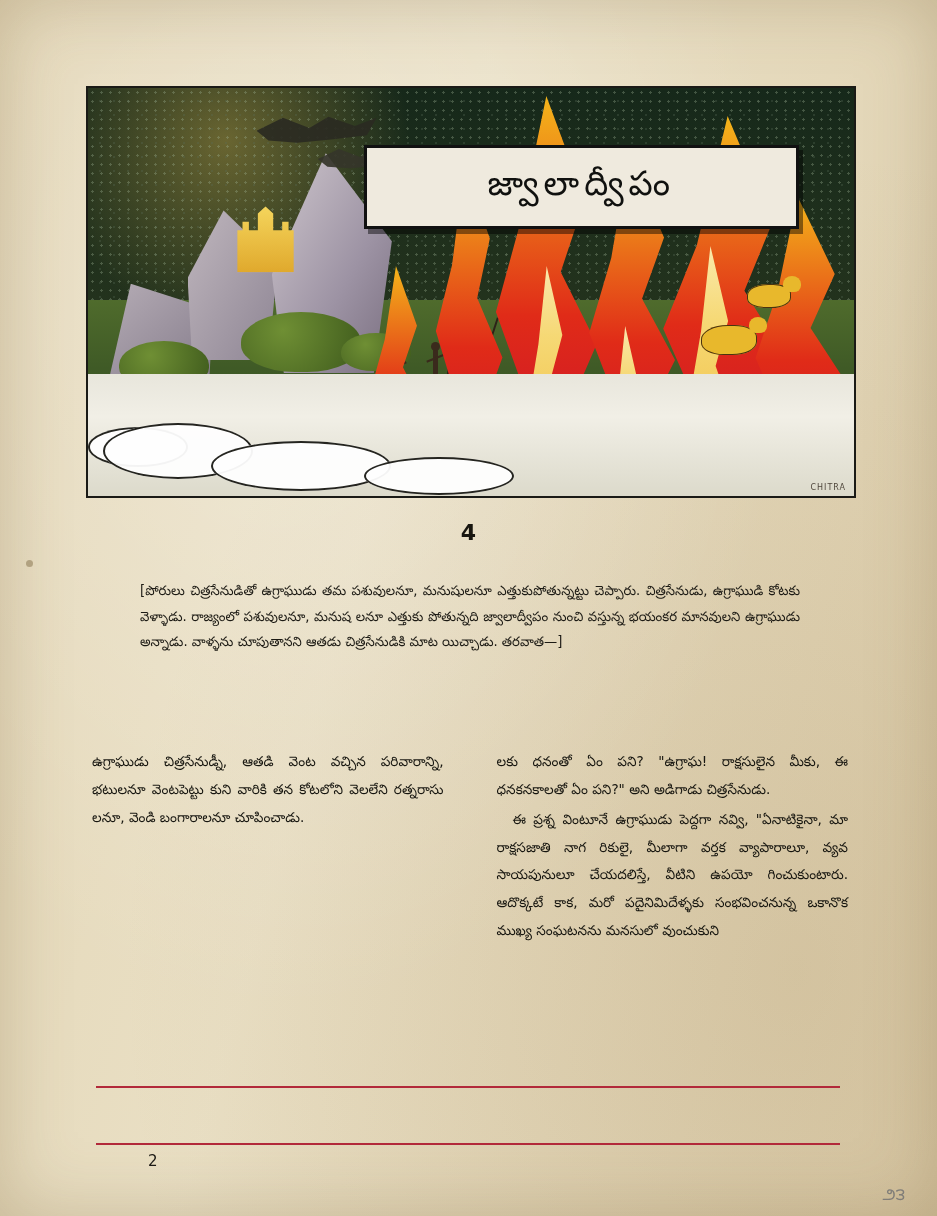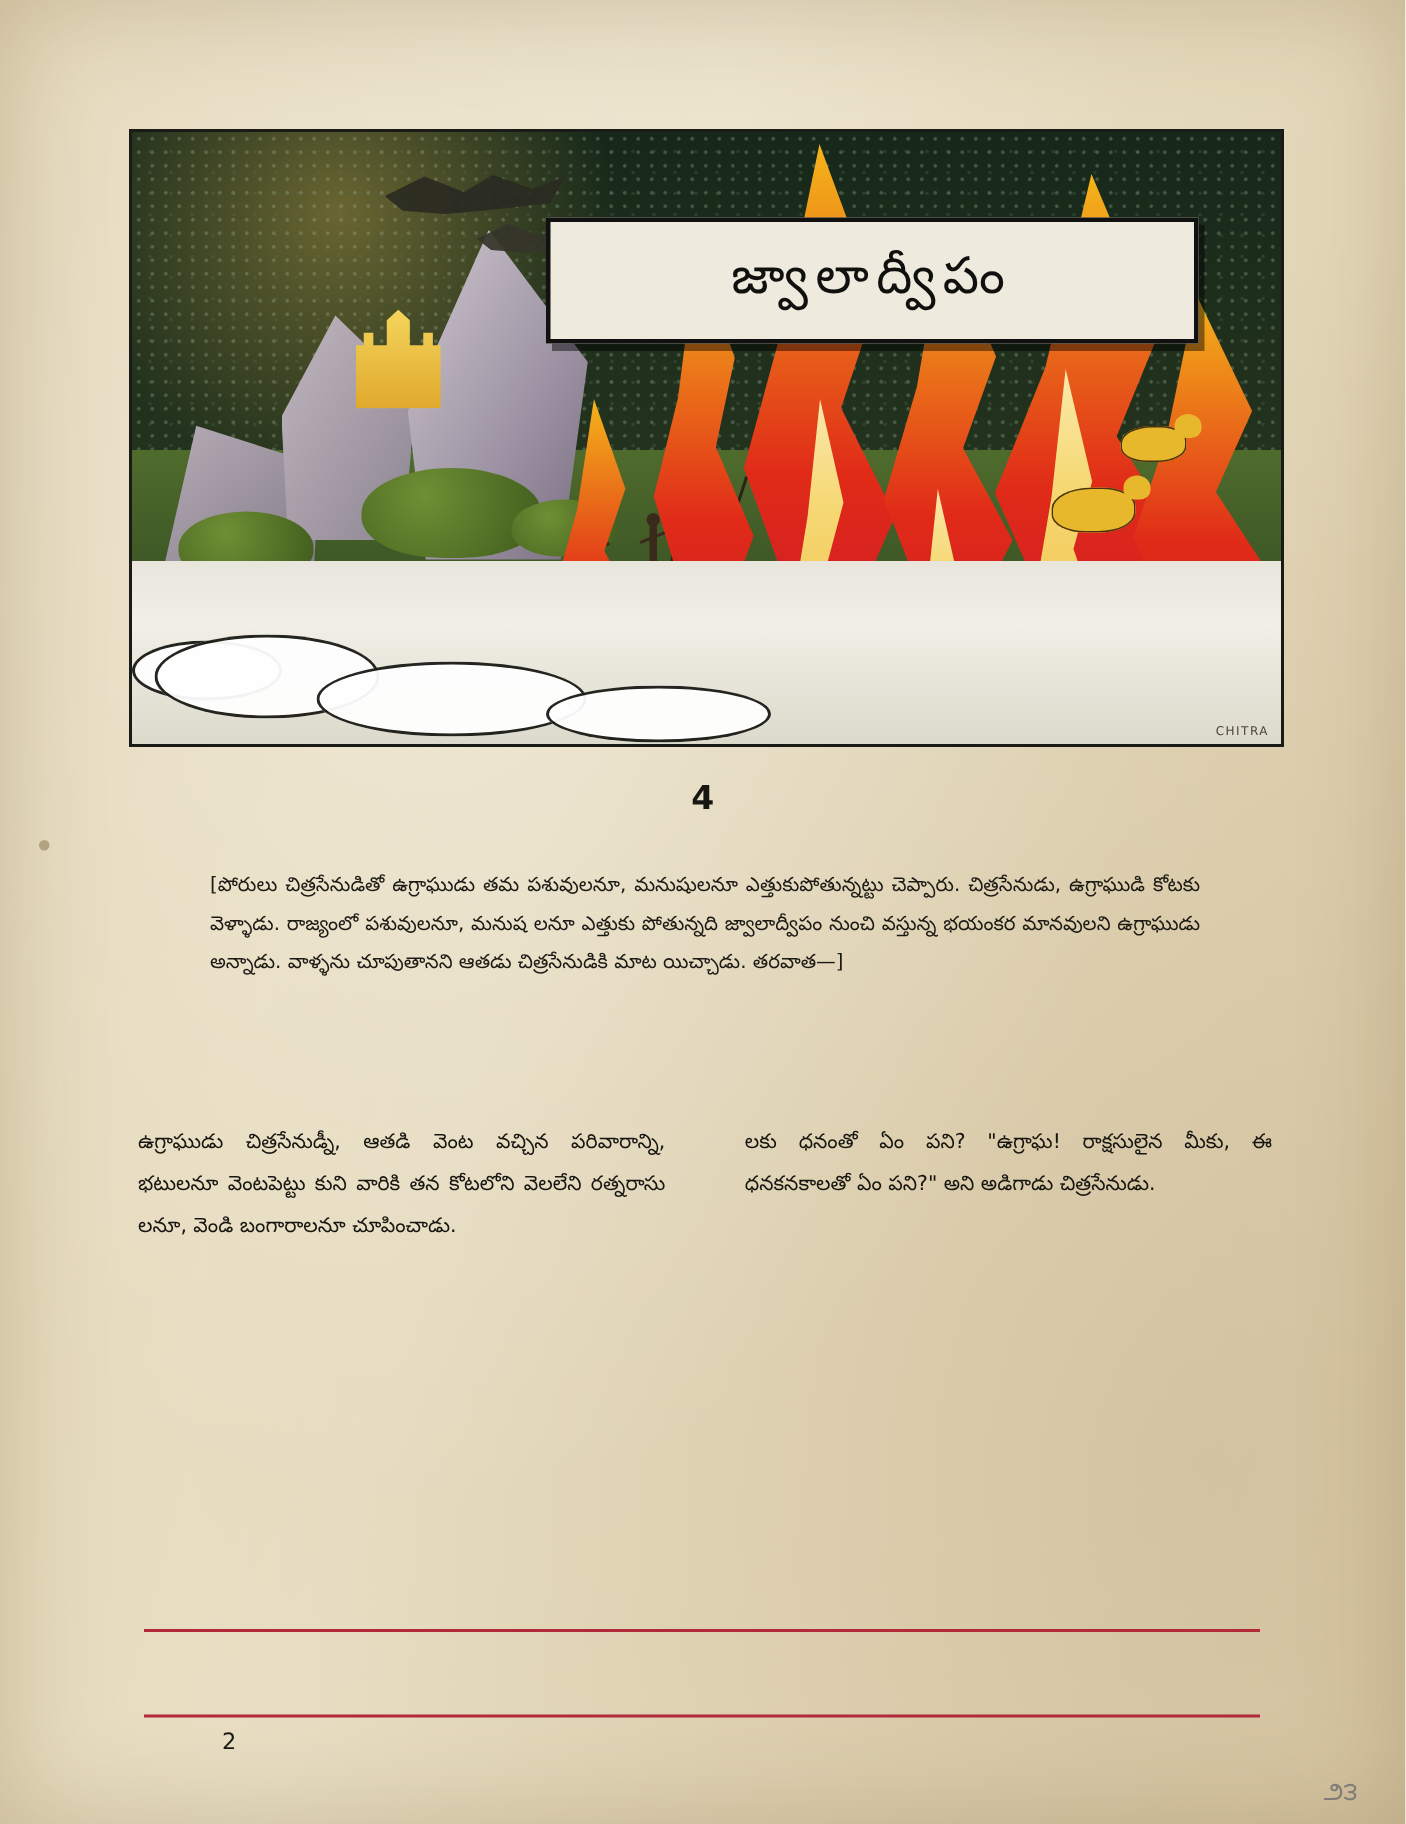--- a/index.html
+++ b/index.html
@@ -400,20 +400,21 @@
   <div class="chapter-no">4</div>
 
   <div class="intro">[పోరులు చిత్రసేనుడితో ఉగ్రాఘుడు తమ పశువులనూ, మనుషులనూ ఎత్తుకుపోతున్నట్టు చెప్పారు. చిత్రసేనుడు, ఉగ్రాఘుడి కోటకు వెళ్ళాడు. రాజ్యంలో పశువులనూ, మనుష లనూ ఎత్తుకు పోతున్నది జ్వాలాద్వీపం నుంచి వస్తున్న భయంకర మానవులని ఉగ్రాఘుడు అన్నాడు. వాళ్ళను చూపుతానని ఆతడు చిత్రసేనుడికి మాట యిచ్చాడు. తరవాత—]</div>
 
   <div class="columns">
     <div class="col">
       <p>ఉగ్రాఘుడు చిత్రసేనుడ్నీ, ఆతడి వెంట వచ్చిన పరివారాన్ని, భటులనూ వెంటపెట్టు కుని వారికి తన కోటలోని వెలలేని రత్నరాసు లనూ, వెండి బంగారాలనూ చూపించాడు.</p>
     </div>
     <div class="col">
       <p>లకు ధనంతో ఏం పని? "ఉగ్రాఘ! రాక్షసులైన మీకు, ఈ ధనకనకాలతో ఏం పని?" అని అడిగాడు చిత్రసేనుడు.</p>
+      <p>ఈ ప్రశ్న వింటూనే ఉగ్రాఘుడు పెద్దగా నవ్వి, "ఏనాటికైనా, మా రాక్షసజాతి నాగ రికులై, మీలాగా వర్తక వ్యాపారాలూ, వ్యవ సాయపునులూ చేయదలిస్తే, వీటిని ఉపయో గించుకుంటారు. ఆదొక్కటే కాక, మరో పదైనిమిదేళ్ళకు సంభవించనున్న ఒకానొక ముఖ్య సంఘటనను మనసులో వుంచుకుని</p>
     </div>
   </div>
 
   <div class="rule top"></div>
   <div class="rule bottom"></div>
   <div class="page-no">2</div>
   <div class="corner-note">౨౩</div>
 
 </div>
 

